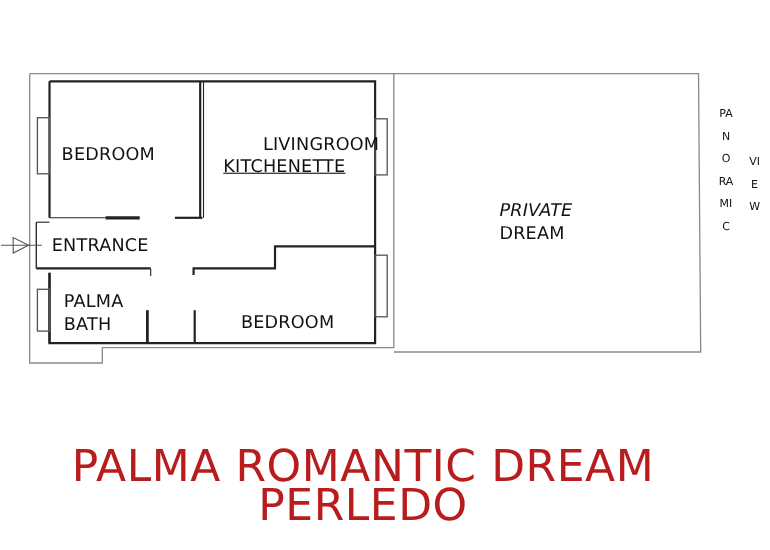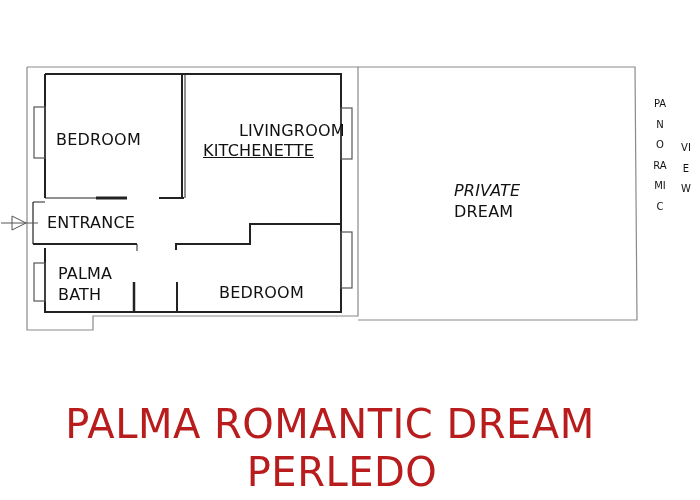--- a/index.html
+++ b/index.html
@@ -61,13 +61,13 @@
 <div class="lbl" style="left:58px;top:264px;">PALMA</div>
 <div class="lbl" style="left:58px;top:285px;">BATH</div>
 <div class="lbl" style="left:219px;top:283px;">BEDROOM</div>
 <div class="lbl" style="left:454px;top:181px;font-style:italic;">PRIVATE</div>
 <div class="lbl" style="left:454px;top:202px;">DREAM</div>
 
 <div class="vert" style="left:653px;top:94px;">PANORAMIC</div>
 <div class="vert" style="left:679px;top:138px;">VIEW</div>
 
 <div class="title" style="left:0;top:400px;">PALMA ROMANTIC DREAM</div>
-<div class="title" style="left:0;top:448px;margin-left:12px;">PERLEDO</div>
+<div class="title" style="left:0;top:436px;">PERLEDO</div>
 
 </body></html>

